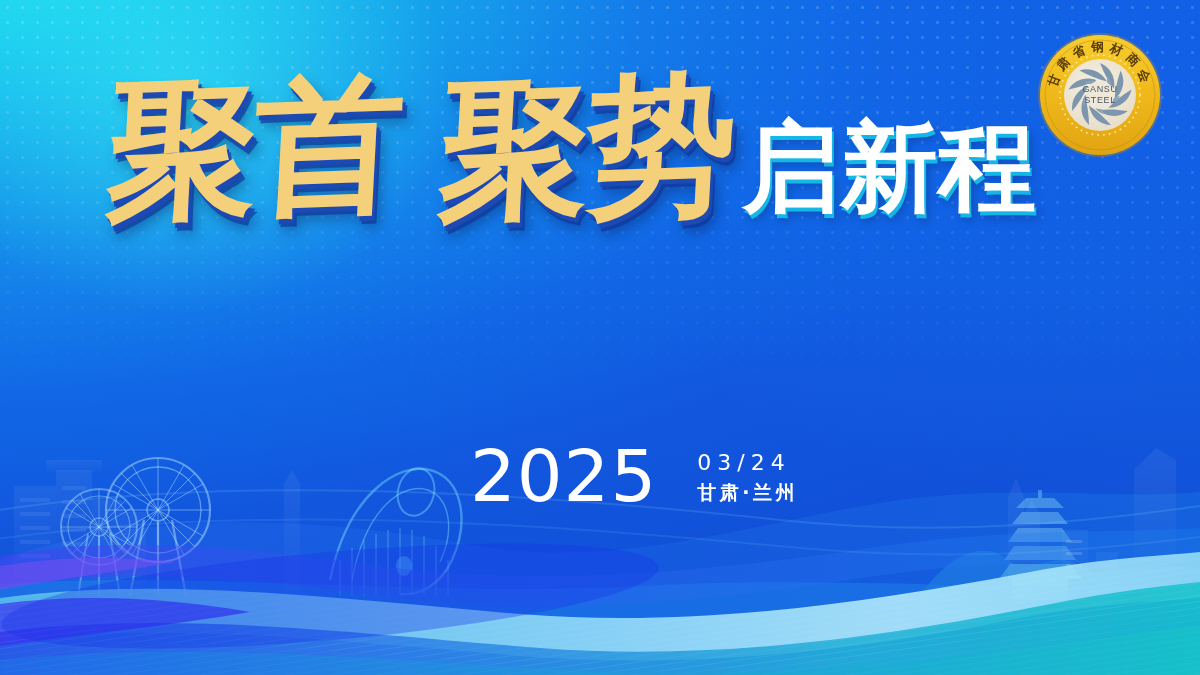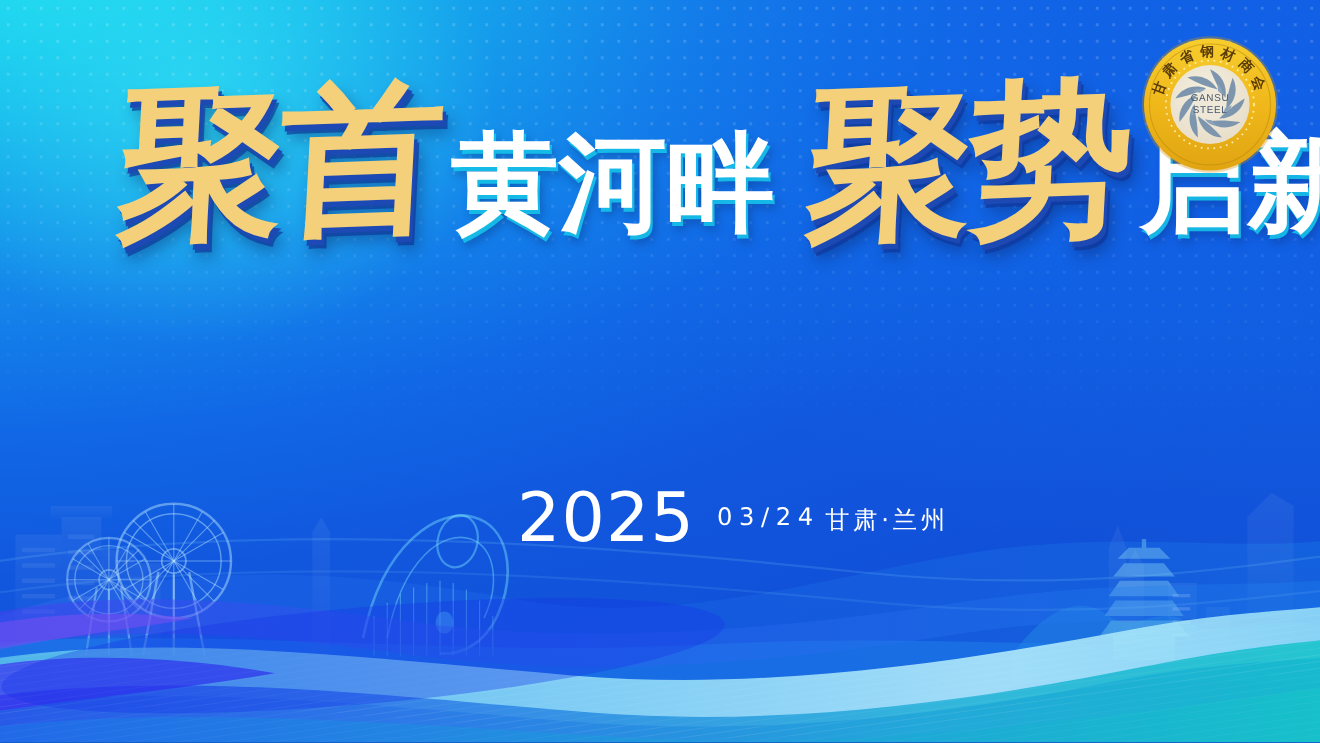--- a/index.html
+++ b/index.html
@@ -118,41 +118,41 @@
   
   .date-block {
     position: absolute;
     left: 470px; top: 440px;
     display: flex; align-items: center;
   }
   .year {
     color: #ffffff;
     font-family: "DejaVu Sans", "Liberation Sans", sans-serif;
     font-weight: 400;
-    font-size: 62px;
+    font-size: 72px;
     line-height: 1;
     letter-spacing: 1px;
   }
   .date-right {
-    margin-left: 20px;
-    display: flex; flex-direction: row; gap: 5px;
+    margin-left: 40px;
+    display: flex; flex-direction: column; gap: 5px;
     padding-top: 4px;
   }
   .md {
     color: #ffffff;
     font-family: "DejaVu Sans", "Liberation Sans", sans-serif;
     font-size: 22px;
     font-weight: 400;
     letter-spacing: 6px;
   }
   .city {
     color: #ffffff;
     font-family: "DejaVu Sans", "Liberation Sans", sans-serif;
-    font-size: 22px;
-    font-weight: 400;
+    font-size: 19px;
+    font-weight: 700;
     letter-spacing: 3.5px;
   }
 
   
   .logo {
     position: absolute;
     left: 1036px; top: 31px;
     width: 128px; height: 128px;
   }
 </style>
@@ -350,21 +350,20 @@
 
       <path d="M-60 520 C 200 470, 520 492, 780 520 C 960 539, 1100 520, 1260 498" stroke="#8fd8ff" stroke-opacity="0.16" stroke-width="2" fill="none"></path>
       <path d="M-60 548 C 220 498, 540 524, 800 548 C 980 564, 1110 548, 1260 530" stroke="#8fd8ff" stroke-opacity="0.12" stroke-width="2" fill="none"></path>
     </g>
   </svg>
 
   <div class="headline">
     <div class="hl-row" style="top:0;">
       <span class="brush b1">聚首</span>
       <span class="gap-s"></span>
-      <span class="plain">黄河畔</span>
       <span class="gap-m"></span>
       <span class="brush b2">聚势</span>
       <span class="gap-s"></span>
       <span class="plain">启新程</span>
     </div>
   </div>
 
 
   <div class="date-block">
     <div class="year">2025</div>

